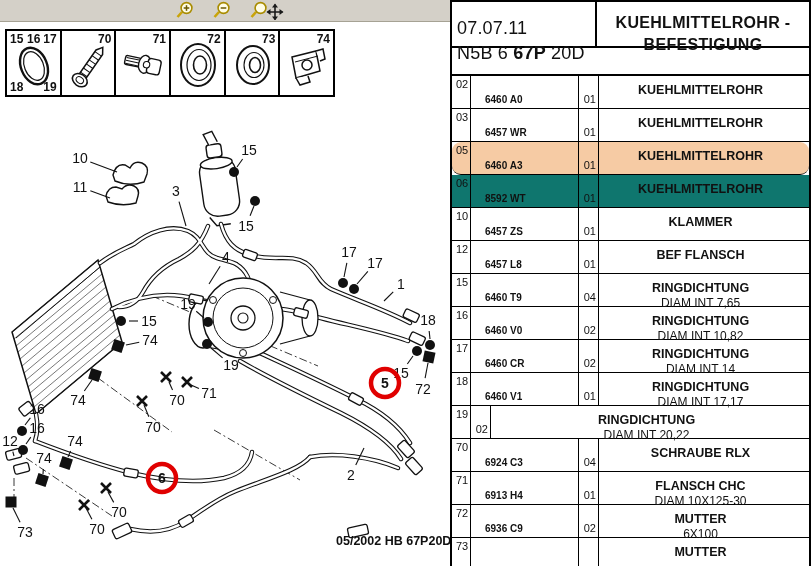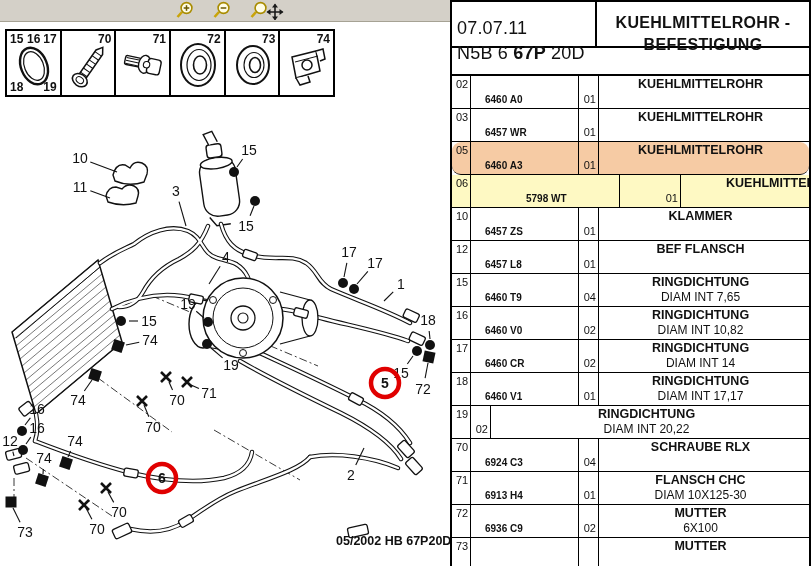--- a/index.html
+++ b/index.html
@@ -33,21 +33,21 @@
     padding-top: 10px; line-height: 1.35; letter-spacing: .3px; }
   .spacer { height: 28px; flex: none; border-bottom: 2px solid #000; }
   .rows { flex: 1; overflow: hidden; text-align: center; }
   .prow { display: flex; height: 33px; border-bottom: 1px solid #000; background: #fff; }
   .c-ref { width: 19px; flex: none; border-right: 1px solid #000; font-size: 11px;
     padding: 2px 0 0 2px; }
   .c-part { width: 108px; flex: none; border-right: 1px solid #000; font-size: 10px; font-weight: 700;
     display: flex; align-items: flex-end; padding: 0 1px 3px 14px; white-space: nowrap; }
   .c-qty { width: 20px; flex: none; border-right: 1px solid #000; font-size: 11px;
     display: flex; align-items: flex-end; justify-content: flex-end; padding: 0 2px 3px 0; }
-  .c-desc { flex: 1; padding: 1px 11px 0 4px; line-height: 15px; white-space: nowrap; }
+  .c-desc { flex: 1; padding: 1px 11px 0 4px; line-height: 15px; white-space: nowrap; margin-top: 6px; }
   .d1 { font-weight: 700; font-size: 12.5px; }
   .d2 { font-weight: 400; font-size: 12px; }
 </style>
 </head>
 <body>
 
 <div class="app">
 
   <div class="left">
 
@@ -423,23 +423,23 @@
   </div>
         <div class="prow" style="background: rgb(246, 203, 164); border-radius: 9px;">
     <div class="c-ref">05</div>
     <div class="c-part">6460 A3</div>
     <div class="c-qty">01</div>
     <div class="c-desc">
       <div class="d1">KUEHLMITTELROHR</div>
       <div class="d2"></div>
     </div>
   </div>
-        <div class="prow" style="background: #fef9c3; gap: 41px;">
+        <div class="prow" style="background: #0f766e;">
     <div class="c-ref">06</div>
-    <div class="c-part">5798 WT</div>
+    <div class="c-part">8592 WT</div>
     <div class="c-qty">01</div>
     <div class="c-desc">
       <div class="d1">KUEHLMITTELROHR</div>
       <div class="d2"></div>
     </div>
   </div>
         <div class="prow">
     <div class="c-ref">10</div>
     <div class="c-part">6457 ZS</div>
     <div class="c-qty">01</div>

